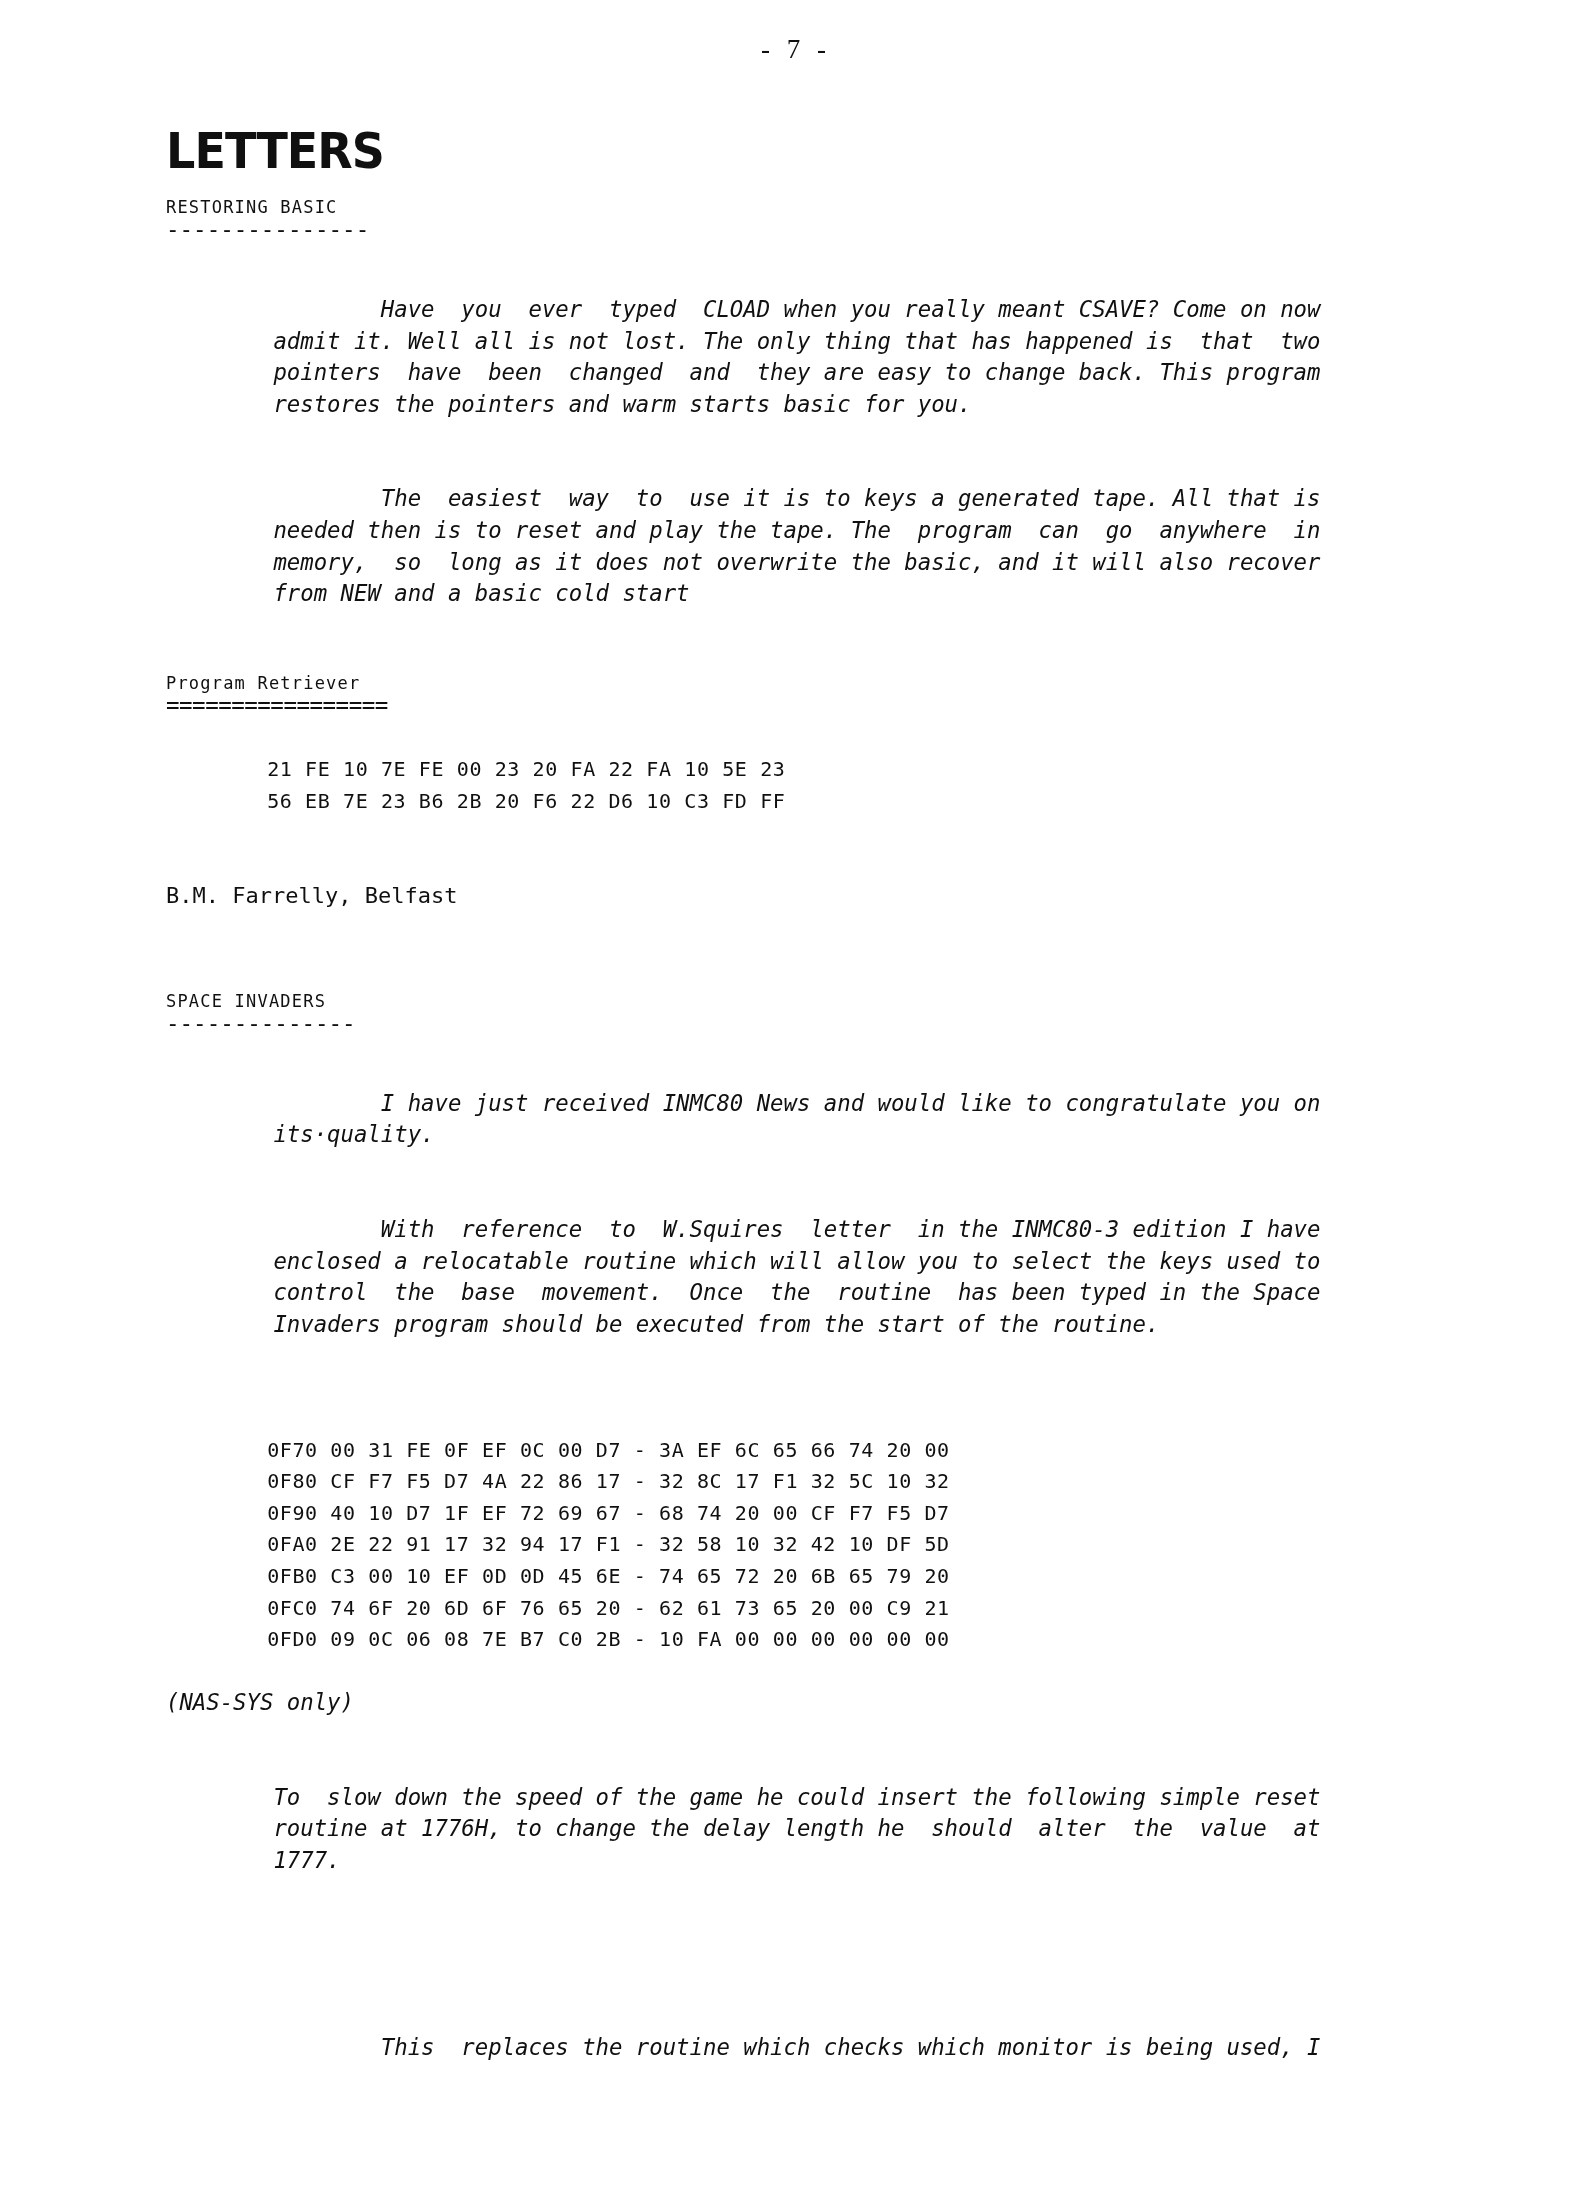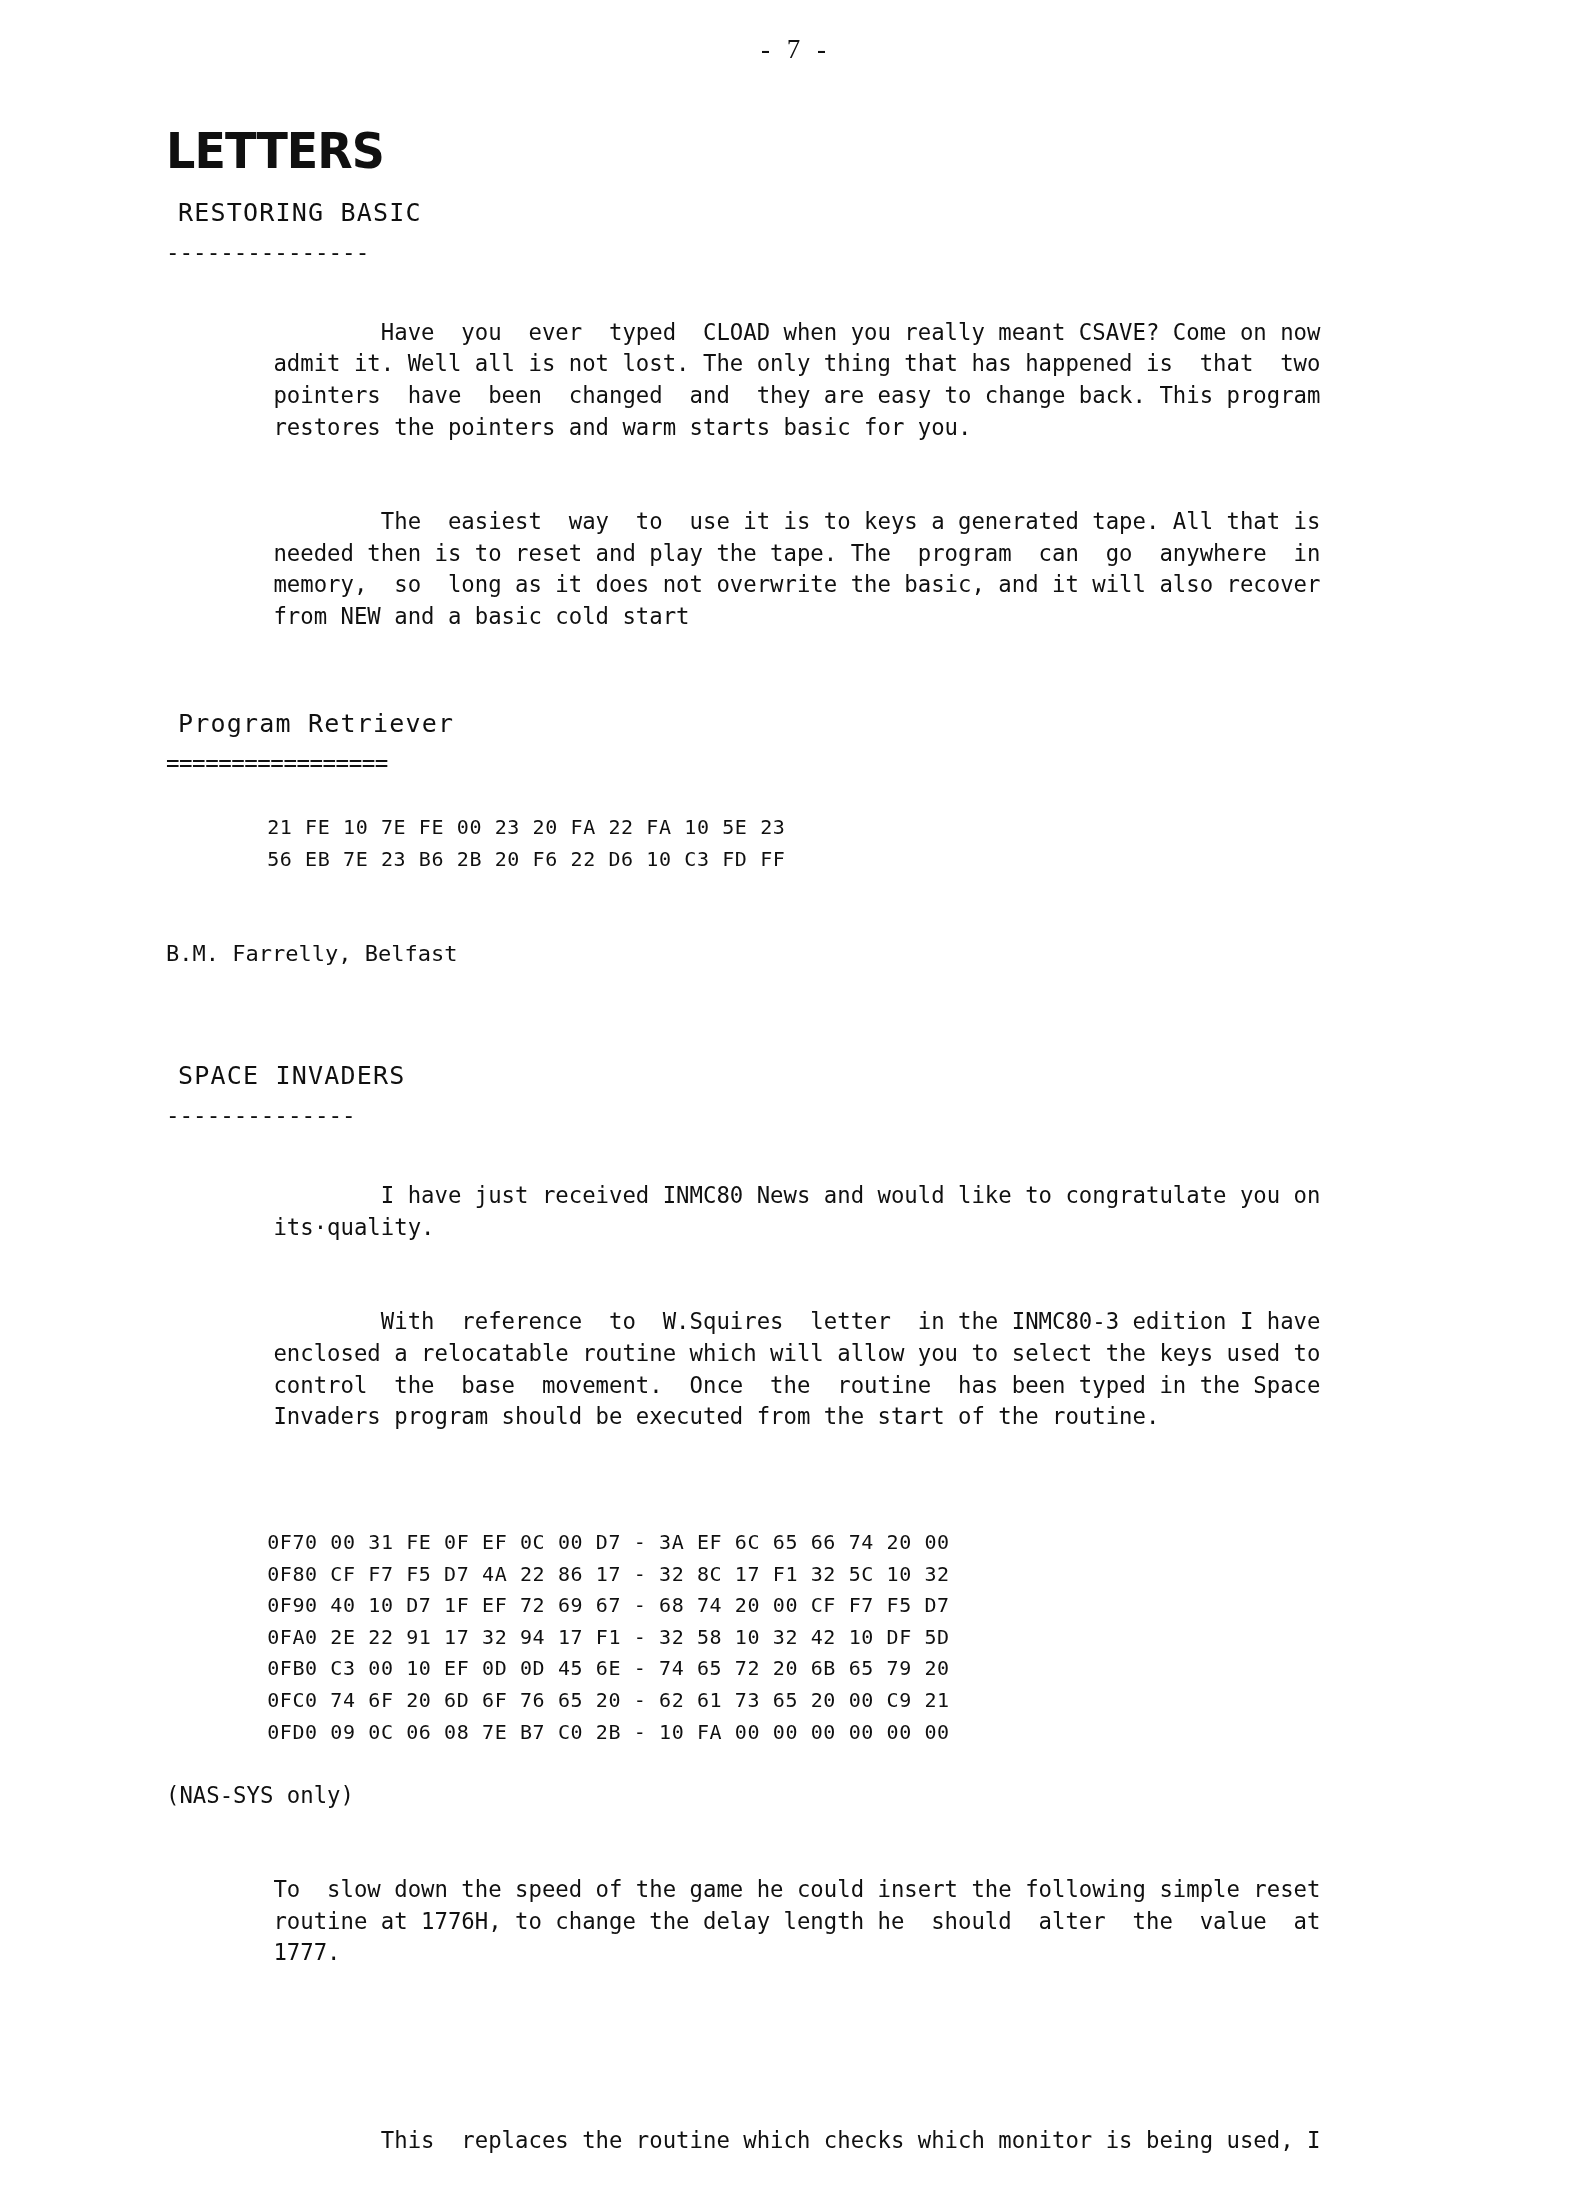--- a/index.html
+++ b/index.html
@@ -39,40 +39,41 @@
     font-weight: 700;
     font-size: 50px;
     line-height: 1.0;
     letter-spacing: -1px;
     transform: scaleX(0.92);
     transform-origin: left center;
     margin: 0 0 20px 0;
     padding-left: 0px;
   }
   .section-title {
-    font-size: 25px;
+    font-size: 17px;
     letter-spacing: 1.2px;
-    margin: 12px;
+    margin: 0;
     line-height: 1.35;
   }
   .rule-dash, .rule-eq {
     font-size: 22.5px;
     letter-spacing: 0px;
     margin: 0 0 6px 0;
     line-height: 0.95;
     white-space: pre;
     overflow: hidden;
   }
   .rule-eq { letter-spacing: -0.5px; }
   
   .block {
     font-size: 22.3px;
     line-height: 31.6px;
     margin: 0;
     white-space: pre;
+    font-style: italic;
   }
   .gap-s { height: 16px; }
   .gap-m { height: 31px; }
   .gap-l { height: 62px; }
   .gap-xl { height: 78px; }
   .sig {
     font-size: 22px;
     line-height: 31.6px;
     margin: 0;
     white-space: pre;

